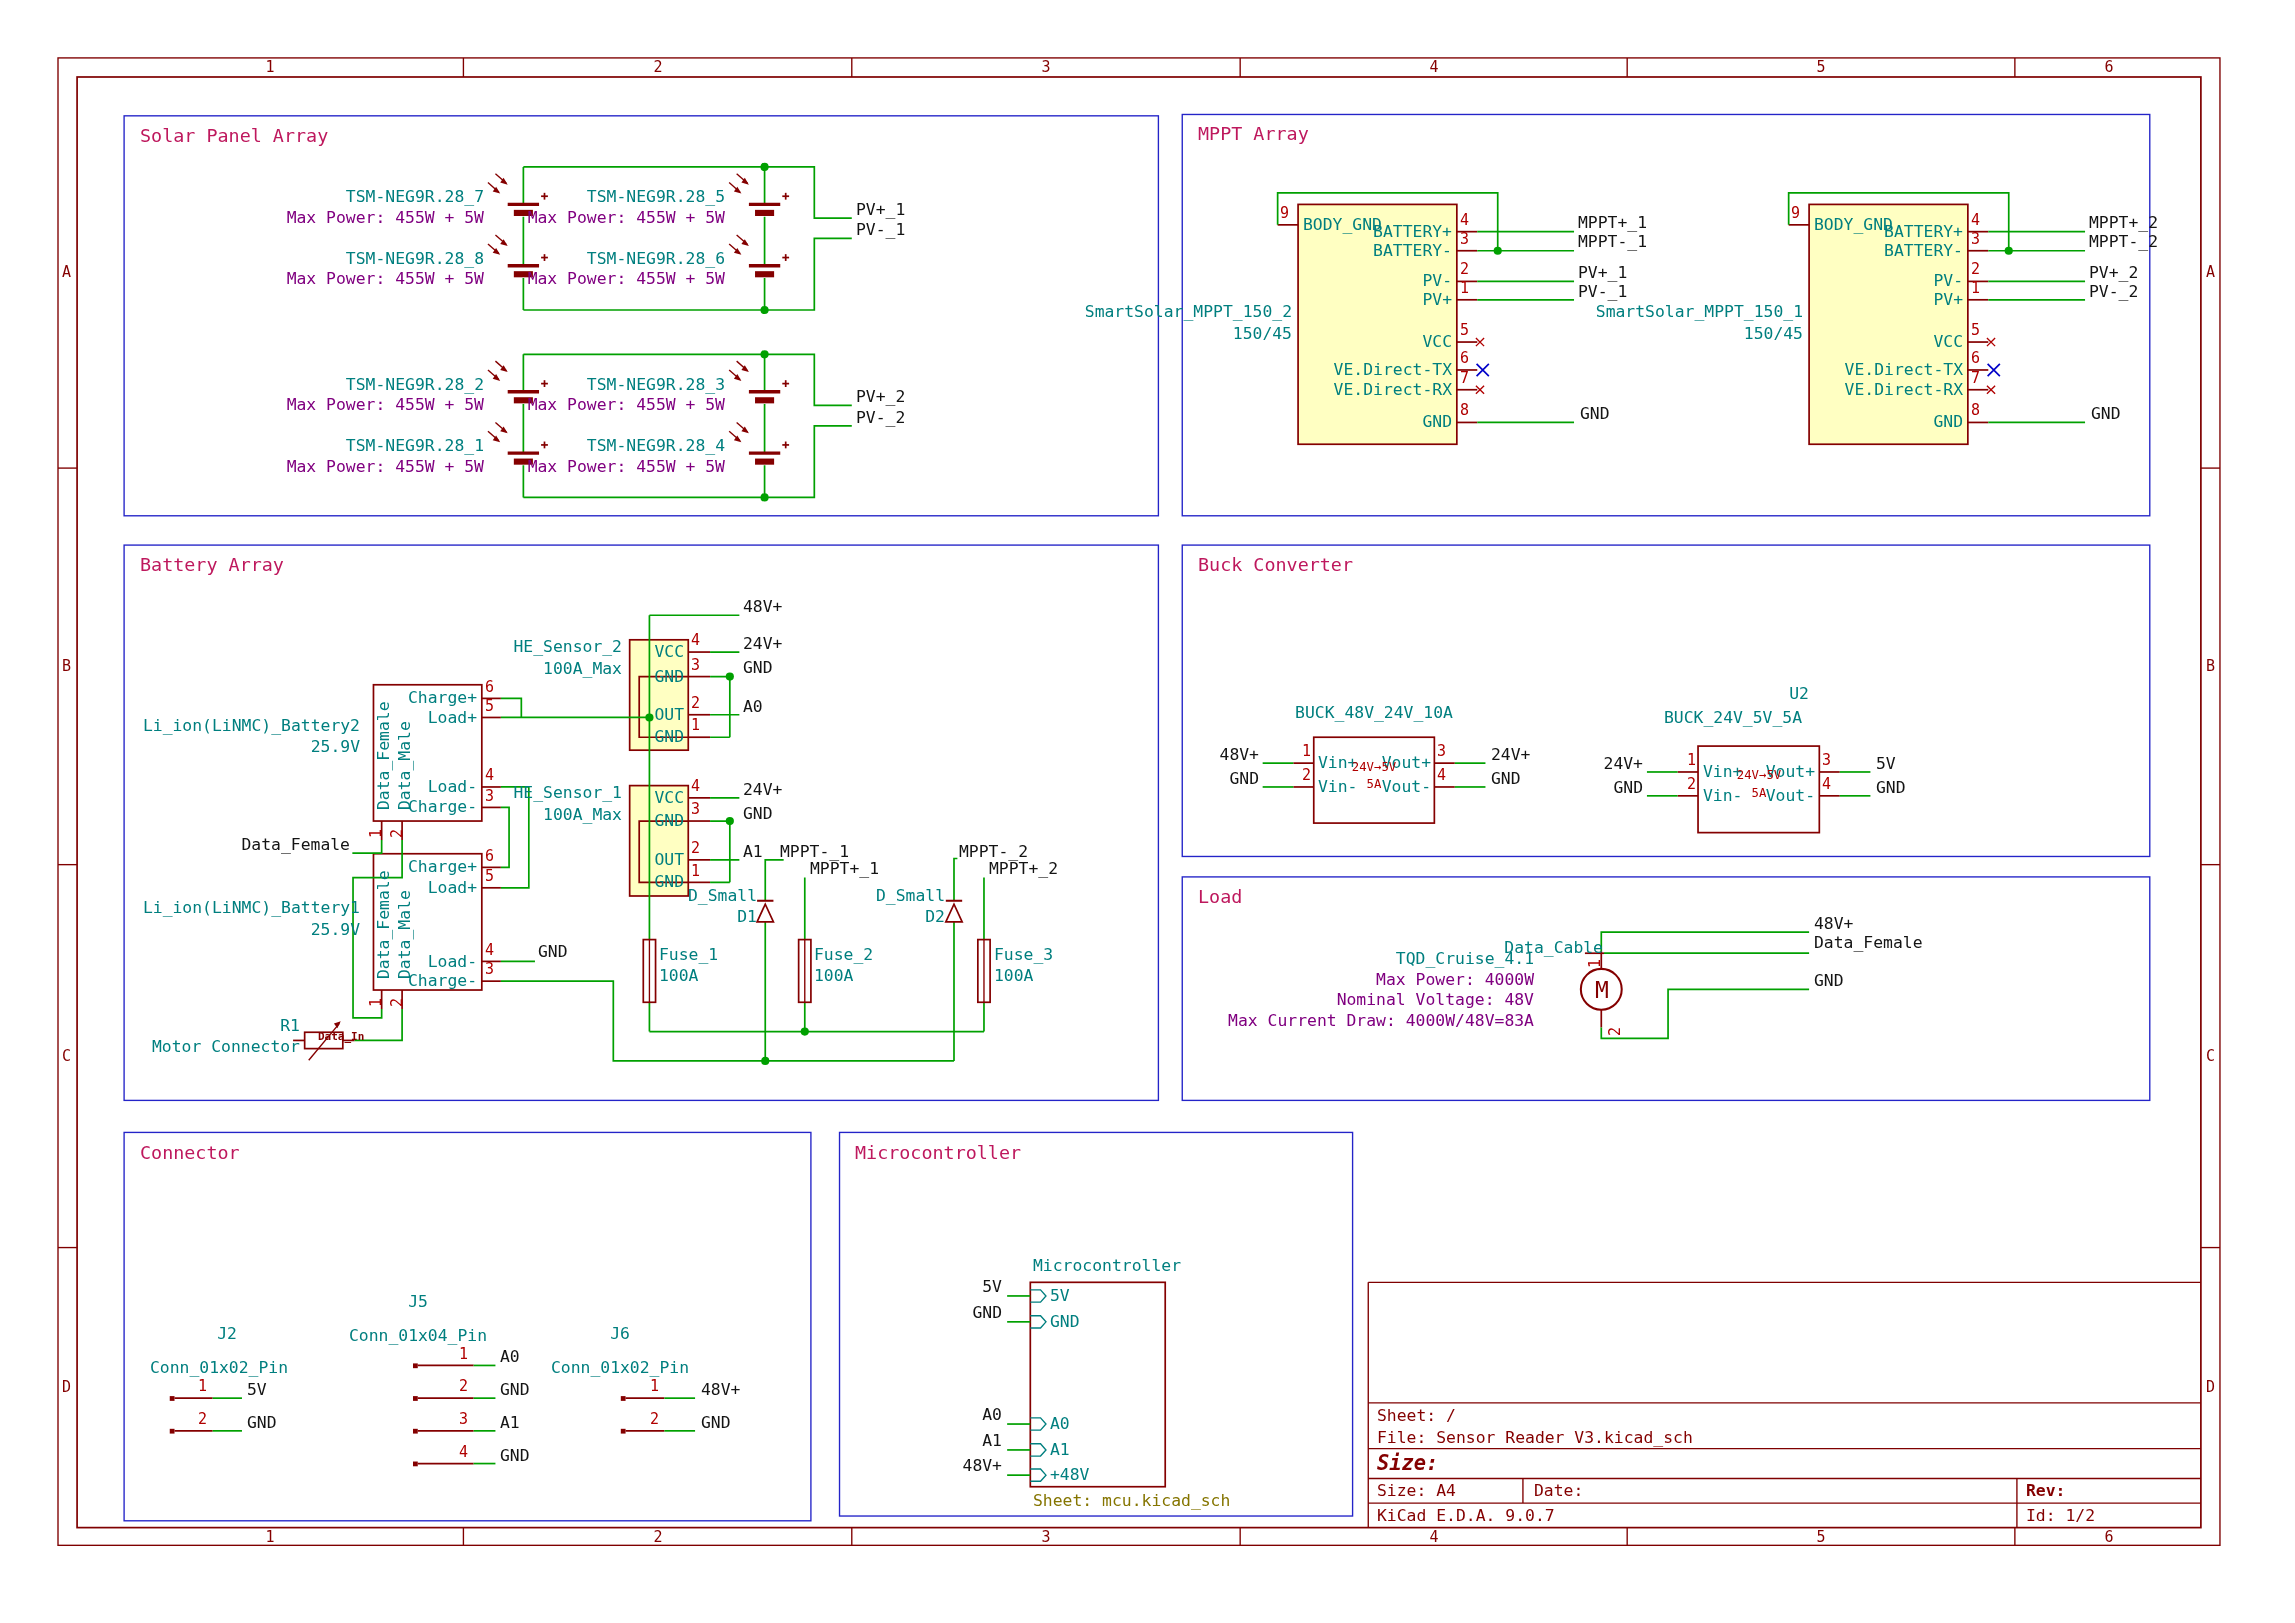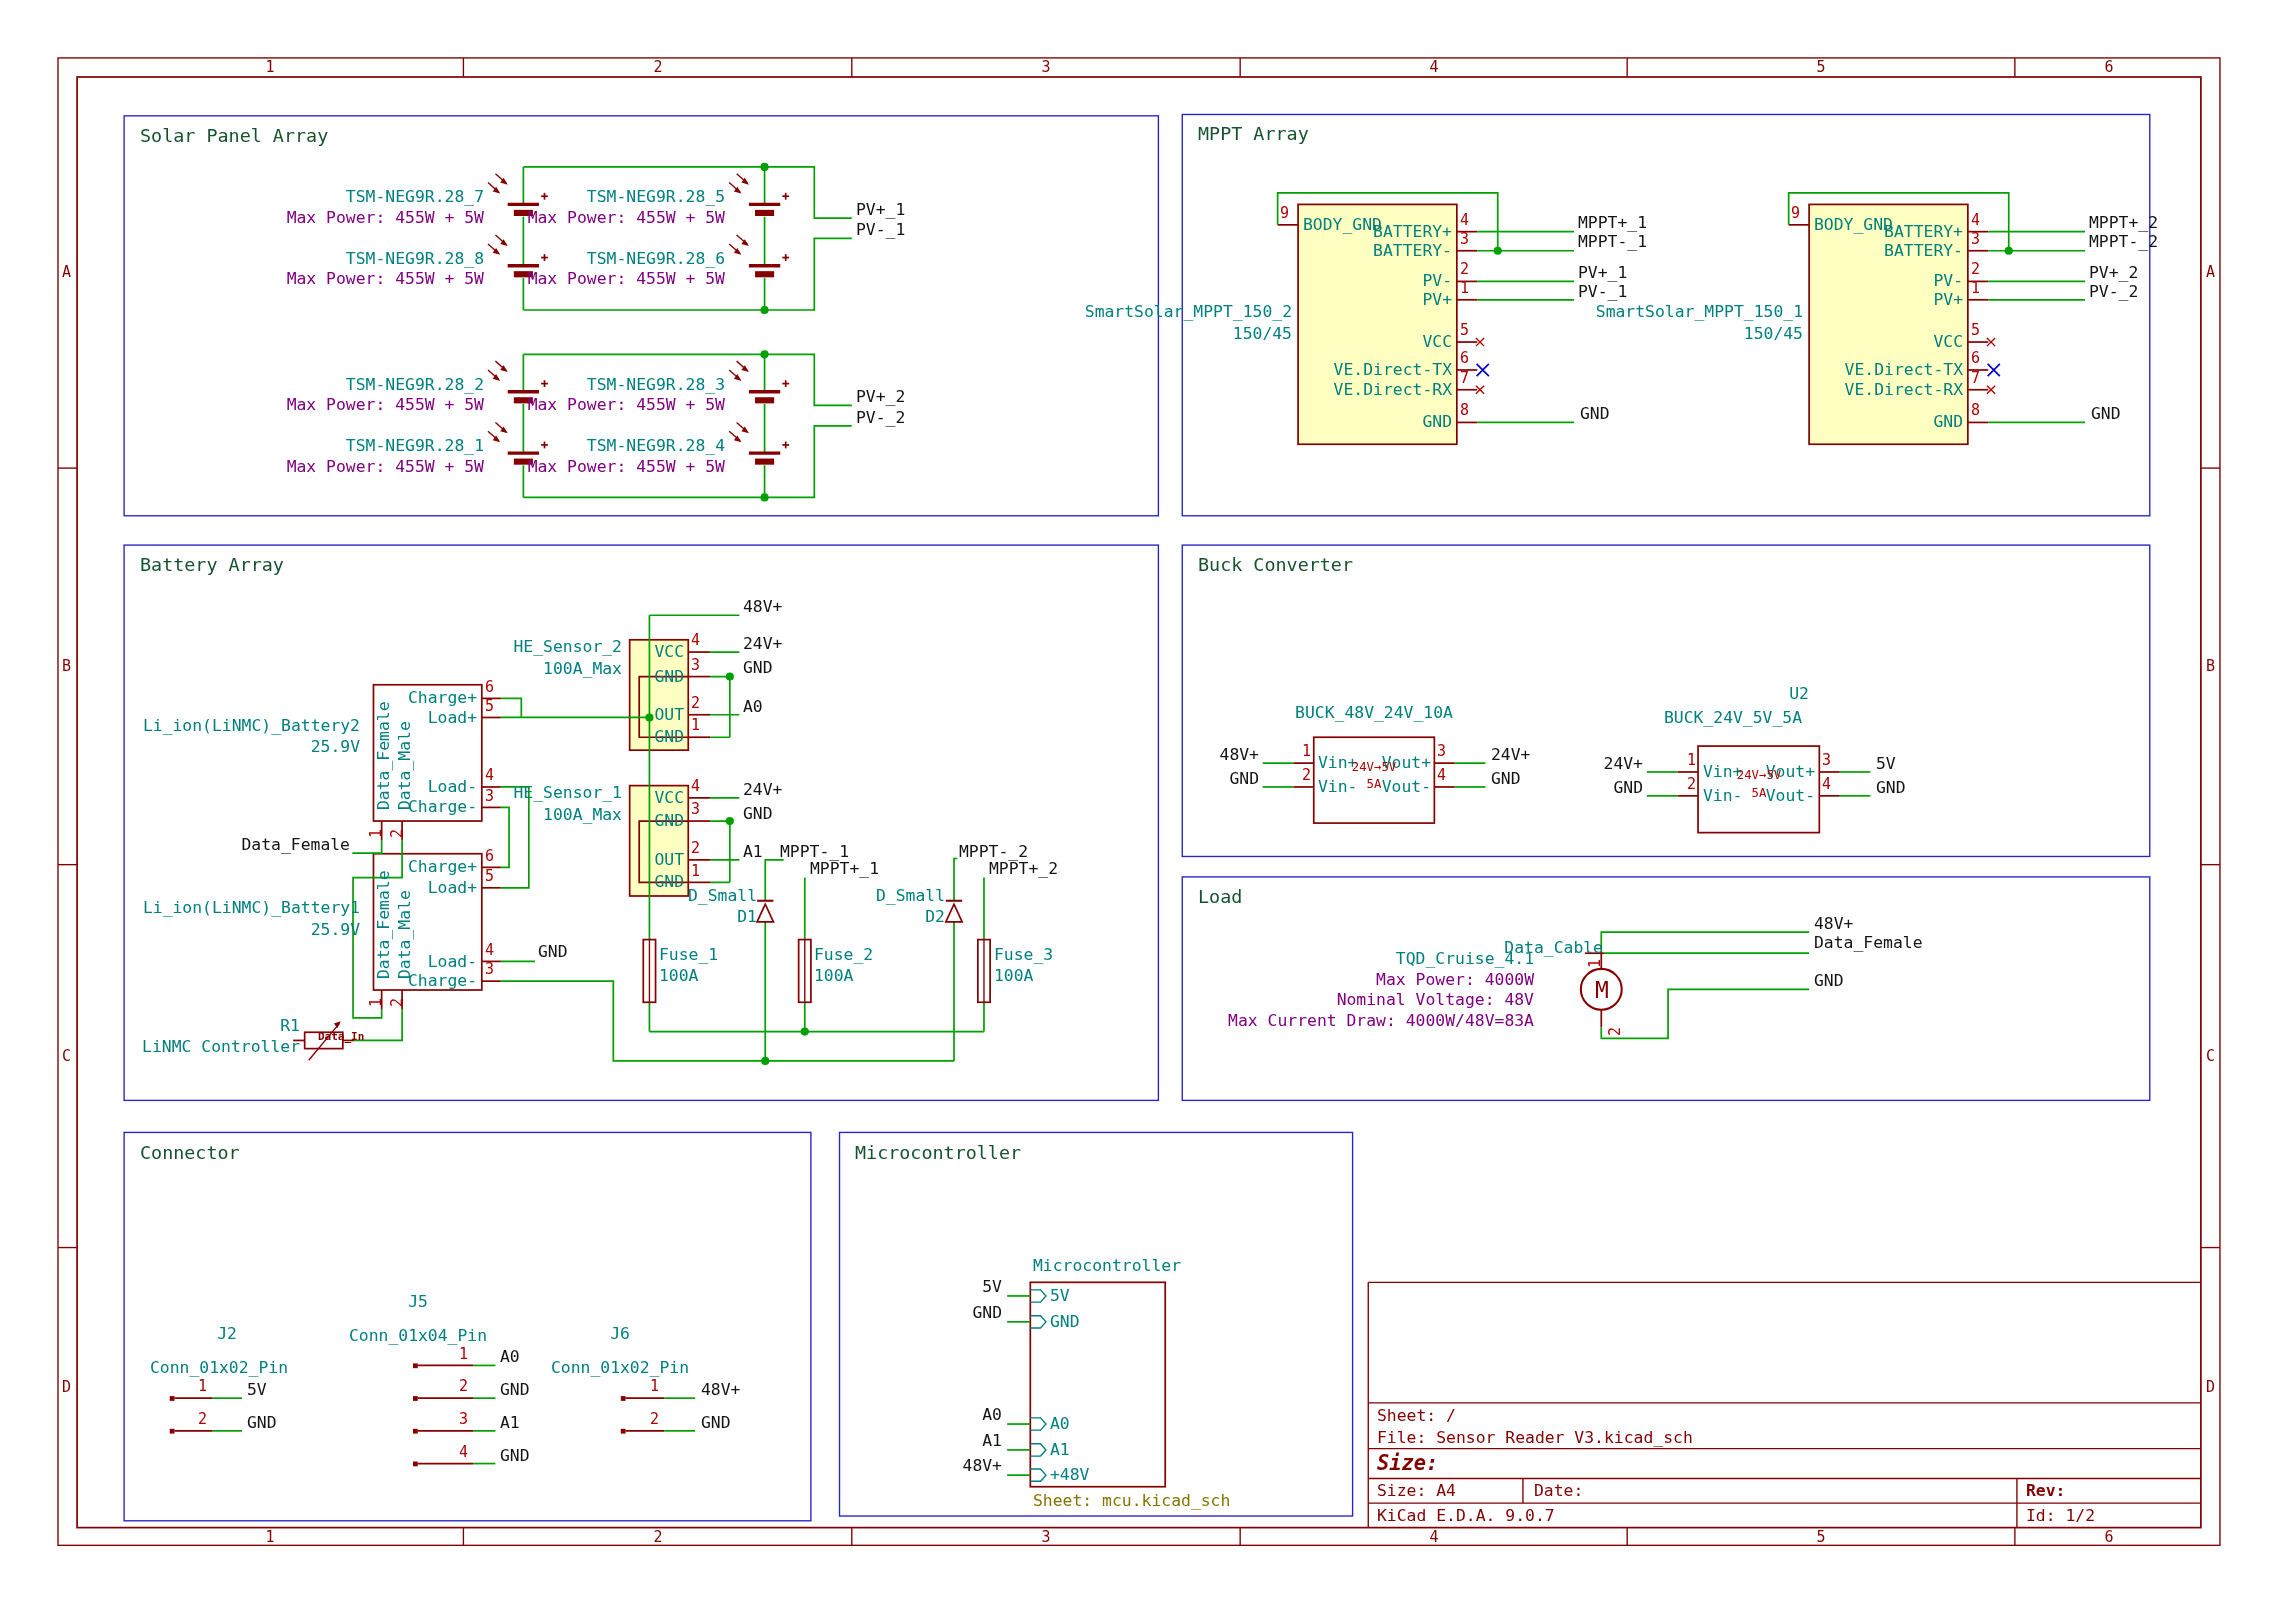--- a/index.html
+++ b/index.html
@@ -10,21 +10,21 @@
   .s27{font-size:18.4px;}
   .s22{font-size:15px;}
   .s18{font-size:12.3px;}
   .s16{font-size:11px;}
   .s30{font-size:20.4px;}
   .s34{font-size:23px;}
   .ra{transform:translateX(-100%);}
   .ctr{transform:translateX(-50%);}
   .rot{transform:rotate(-90deg);transform-origin:0 0;}
   .teal{color:#007F7F}.pur{color:#800080}.num{color:#B00000}.blk{color:#141414}
-  .blu{color:#14532d}.olv{color:#857500}.mar{color:#840000}
+  .blu{color:#be185d}.olv{color:#857500}.mar{color:#840000}
   .b{font-weight:bold}.i{font-style:italic}
 </style>
 </head>
 <body>
 
 <div id="canvas">
 
 <svg width="2295" height="1623" viewBox="0 0 3368 2382">
   <defs>
     <g id="cellsym">
@@ -532,21 +532,21 @@
 <span class="t teal ra" style="left:757px;top:909px">D1</span>
 <span class="t teal ra" style="left:945px;top:888px">D_Small</span>
 <span class="t teal ra" style="left:945px;top:909px">D2</span>
 <span class="t teal" style="left:659px;top:947px">Fuse_1</span>
 <span class="t teal" style="left:659px;top:968px">100A</span>
 <span class="t teal" style="left:814px;top:947px">Fuse_2</span>
 <span class="t teal" style="left:814px;top:968px">100A</span>
 <span class="t teal" style="left:994px;top:947px">Fuse_3</span>
 <span class="t teal" style="left:994px;top:968px">100A</span>
 <span class="t teal ra" style="left:300px;top:1018px">R1</span>
-<span class="t teal ra" style="left:300px;top:1039px">LiNMC Controller</span>
+<span class="t teal ra" style="left:300px;top:1039px">Motor Connector</span>
 <span class="t s16 mar b" style="left:318px;top:1031px">Data_In</span>
 
 <span class="t s27 blu" style="left:1198px;top:556px">Buck Converter</span>
 <span class="t teal ctr" style="left:1374px;top:705px">BUCK_48V_24V_10A</span>
 <span class="t blk ra" style="left:1259px;top:747px">48V+</span>
 <span class="t blk ra" style="left:1259px;top:771px">GND</span>
 <span class="t blk" style="left:1491px;top:747px">24V+</span>
 <span class="t blk" style="left:1491px;top:771px">GND</span>
 <span class="t s22 num ra" style="left:1311px;top:744px">1</span>
 <span class="t s22 num ra" style="left:1311px;top:768px">2</span>

